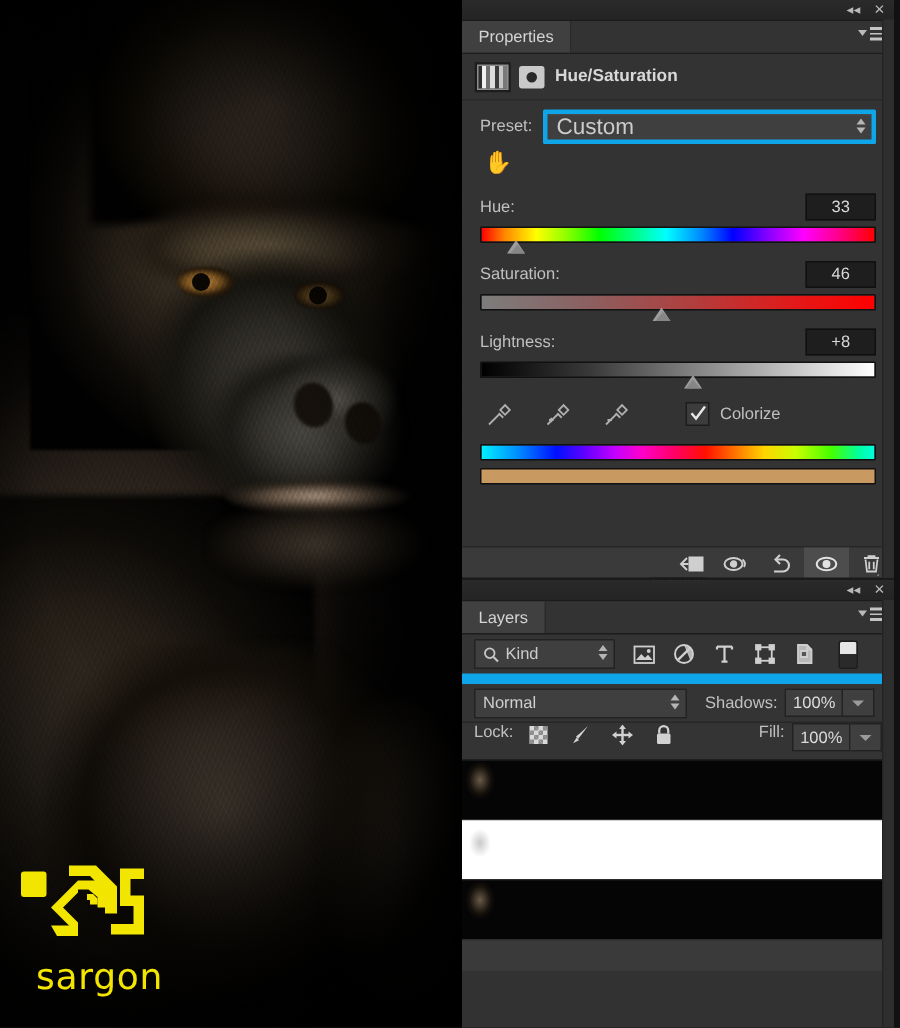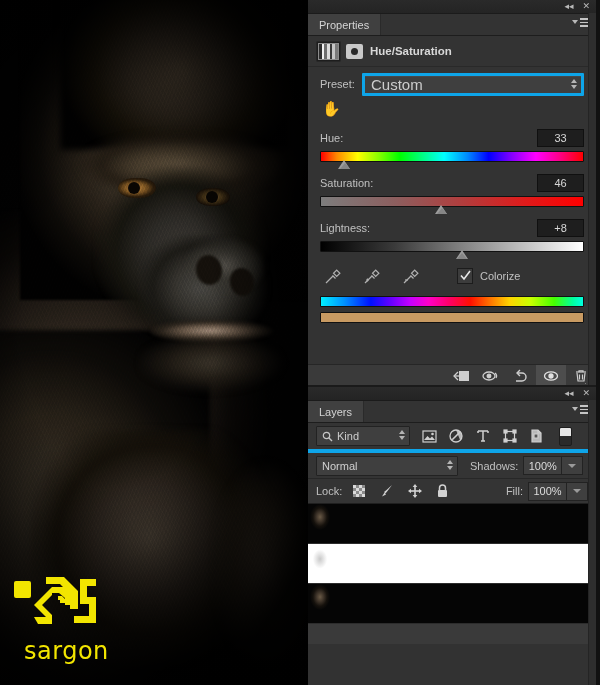--- a/index.html
+++ b/index.html
@@ -179,39 +179,39 @@
       radial-gradient(circle 0.7px at 4.5px 7.5px,#787878 99%,transparent),
       radial-gradient(circle 0.7px at 7.5px 7.5px,#787878 99%,transparent),
       radial-gradient(circle 0.7px at 4.5px 4.5px,#787878 99%,transparent),
       radial-gradient(circle 0.7px at 7.5px 4.5px,#787878 99%,transparent),
       radial-gradient(circle 0.7px at 7.5px 1.5px,#787878 99%,transparent);}
   .dragbar{position:absolute;left:50%;transform:translateX(-50%);bottom:-6px;width:36px;height:6px;
     background:repeating-linear-gradient(90deg,#111 0 1px,#555 1px 3px);border:1px solid #1a1a1a;}
 
   
   #layers{left:308px;top:387px;width:288px;height:298px;background:#323232;}
-  .layers-toolbar{height:26px;display:flex;align-items:center;padding:0 8px;gap:0;background:#343434;border-bottom:4px solid #0ea5e9;}
+  .layers-toolbar{height:26px;display:flex;align-items:center;padding:0 8px;gap:0;background:#343434;border-bottom:7px solid #0ea5e9;}
   .kind-select{width:82px;height:18px;background:#3f3f3f;border:1px solid #222;border-radius:1px;
     display:flex;align-items:center;gap:4px;padding:0 5px;color:#ccc;font-size:11px;position:relative;}
   .filter-icons{display:flex;align-items:center;gap:11px;margin-left:11px;color:#cfcfcf;}
   .fi{width:16px;height:16px;display:flex;align-items:center;justify-content:center;}
   .toggle-sw{width:11px;height:17px;border:1px solid #1d1d1d;border-radius:2px;
     background:linear-gradient(#e6e6e6 0 48%,#2a2a2a 48% 100%);margin-left:3px;}
 
   .blend-row{height:25px;display:flex;align-items:center;padding:0 8px;background:#343434;border-bottom:1px solid #272727;}
   .blend-select{width:130px;height:18px;background:#3f3f3f;border:1px solid #222;border-radius:1px;
     display:flex;align-items:center;padding:0 5px;color:#d0d0d0;font-size:11px;position:relative;}
   .op-lbl{margin-left:12px;color:#c0c0c0;font-size:11px;}
   .num-box{width:37px;height:17px;background:#3f3f3f;border:1px solid #222;color:#dcdcdc;font-size:11px;
     display:flex;align-items:center;justify-content:center;margin-left:5px;}
   .dd-btn{width:20px;height:17px;background:#3f3f3f;border:1px solid #222;border-left:none;
     display:flex;align-items:center;justify-content:center;}
   .dd-caret{width:0;height:0;border-left:4px solid transparent;border-right:4px solid transparent;border-top:4px solid #9a9a9a;}
 
-  .lock-row{height:24px;display:flex;align-items:center;padding:0 8px;background:#343434;border-bottom:1px solid #1f1f1f;}
+  .lock-row{height:24px;display:flex;align-items:flex-start;padding:0 8px;background:#343434;border-bottom:1px solid #1f1f1f;}
   .lock-icons{display:flex;align-items:center;gap:13px;margin-left:9px;color:#cacaca;}
   .li{width:15px;height:15px;display:flex;align-items:center;justify-content:center;}
   .checker{width:12px;height:12px;
     background:
       linear-gradient(45deg,#8a8a8a 25%,transparent 25% 75%,#8a8a8a 75%),
       linear-gradient(45deg,#8a8a8a 25%,transparent 25% 75%,#8a8a8a 75%),
       #d9d9d9;
     background-size:6px 6px;background-position:0 0,3px 3px;}
 
   .layer-list{background:#3a3a3a;}

